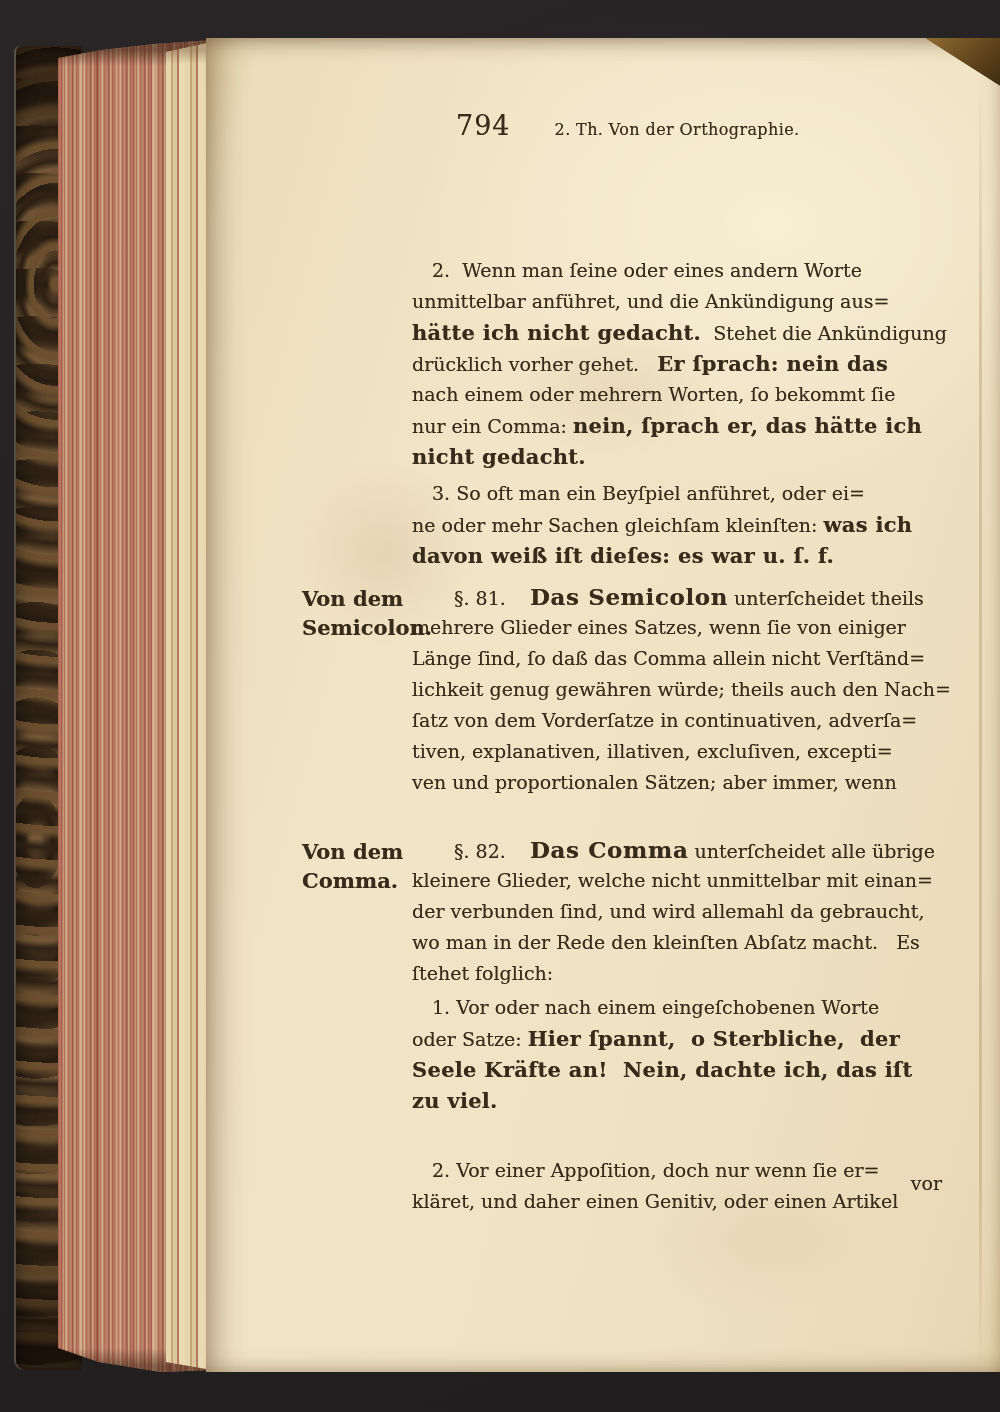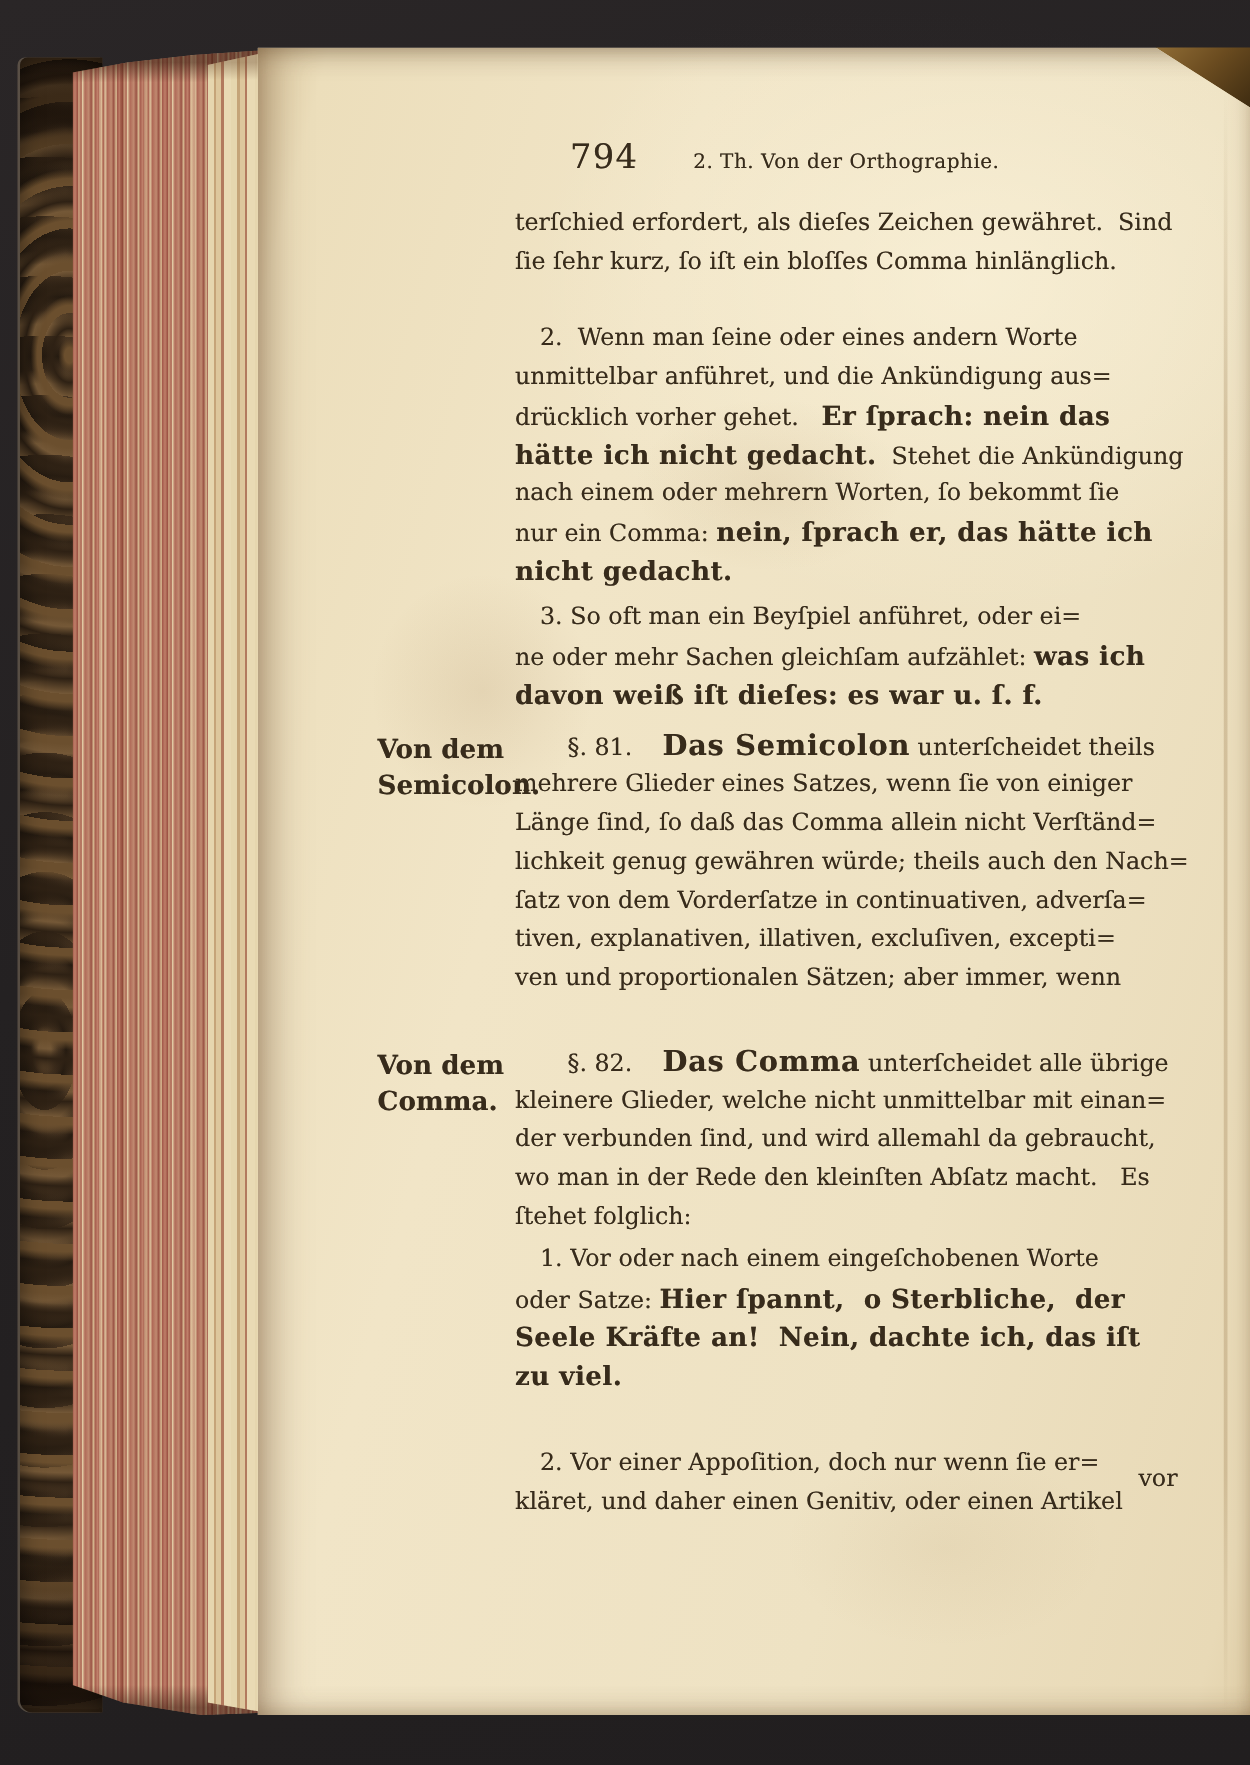--- a/index.html
+++ b/index.html
@@ -127,38 +127,34 @@
 
     <div class="note n-1 ink">
       <div class="nline">Von dem</div>
       <div class="nline">Semicolon.</div>
     </div>
     <div class="note n-2 ink">
       <div class="nline">Von dem</div>
       <div class="nline">Comma.</div>
     </div>
 
-    <div class="block b-a ink">
-      <div class="line">terſchied erfordert, als dieſes Zeichen gewähret.  Sind</div>
-      <div class="line">ſie ſehr kurz, ſo iſt ein bloſſes Comma hinlänglich.</div>
-    </div>
 
     <div class="block b-p2 ink">
       <div class="line ind-num">2.  Wenn man ſeine oder eines andern Worte</div>
       <div class="line">unmittelbar anführet, und die Ankündigung aus=</div>
+      <div class="line"><span class="emph">hätte ich nicht gedacht.</span><span>  Stehet die Ankündigung</span></div>
       <div class="line"><span>drücklich vorher gehet.   </span><span class="emph">Er ſprach: nein das</span></div>
-      <div class="line"><span class="emph">hätte ich nicht gedacht.</span><span>  Stehet die Ankündigung</span></div>
       <div class="line">nach einem oder mehrern Worten, ſo bekommt ſie</div>
       <div class="line"><span>nur ein Comma: </span><span class="emph">nein, ſprach er, das hätte ich</span></div>
       <div class="line emph">nicht gedacht.</div>
     </div>
 
     <div class="block b-p3 ink">
       <div class="line ind-num">3. So oft man ein Beyſpiel anführet, oder ei=</div>
-      <div class="line"><span>ne oder mehr Sachen gleichſam aufzählet: </span><span class="emph">was ich</span></div>
+      <div class="line"><span>ne oder mehr Sachen gleichſam kleinſten: </span><span class="emph">was ich</span></div>
       <div class="line emph">davon weiß iſt dieſes: es war u. ſ. f.</div>
     </div>
 
     <div class="block b-s81 ink">
       <div class="line ind-sec"><span>§. 81.    </span><span class="big">Das Semicolon</span><span> unterſcheidet theils</span></div>
       <div class="line">mehrere Glieder eines Satzes, wenn ſie von einiger</div>
       <div class="line">Länge ſind, ſo daß das Comma allein nicht Verſtänd=</div>
       <div class="line">lichkeit genug gewähren würde; theils auch den Nach=</div>
       <div class="line">ſatz von dem Vorderſatze in continuativen, adverſa=</div>
       <div class="line">tiven, explanativen, illativen, excluſiven, excepti=</div>

